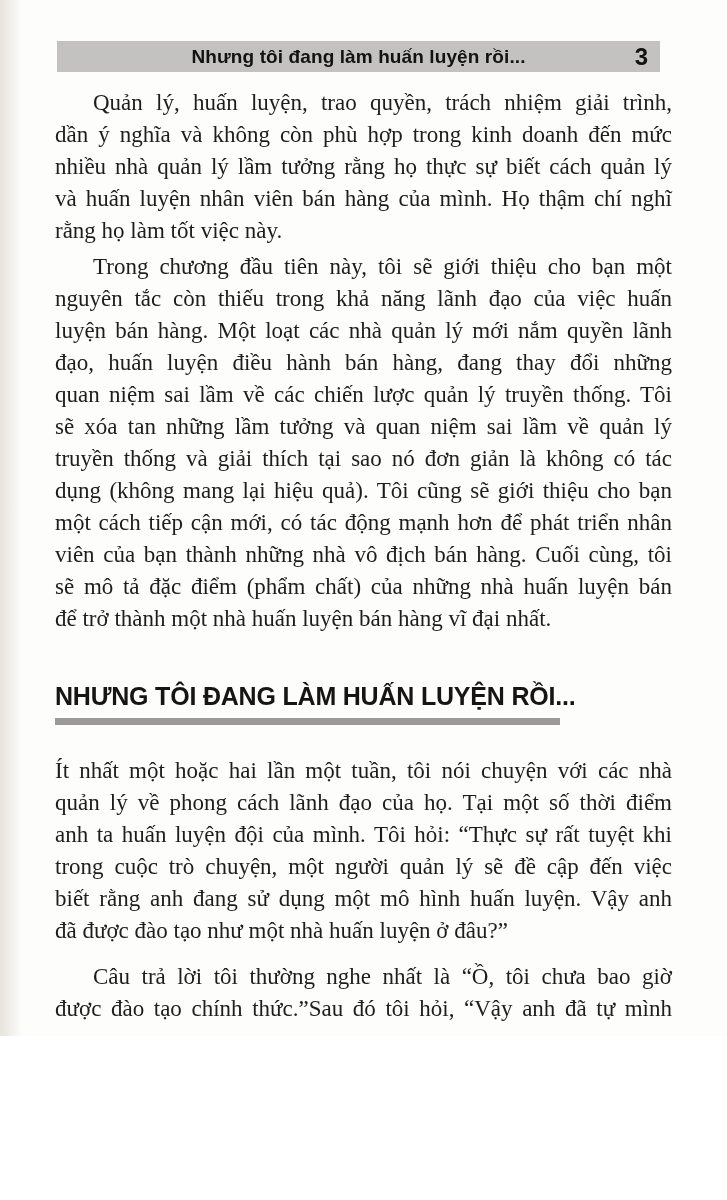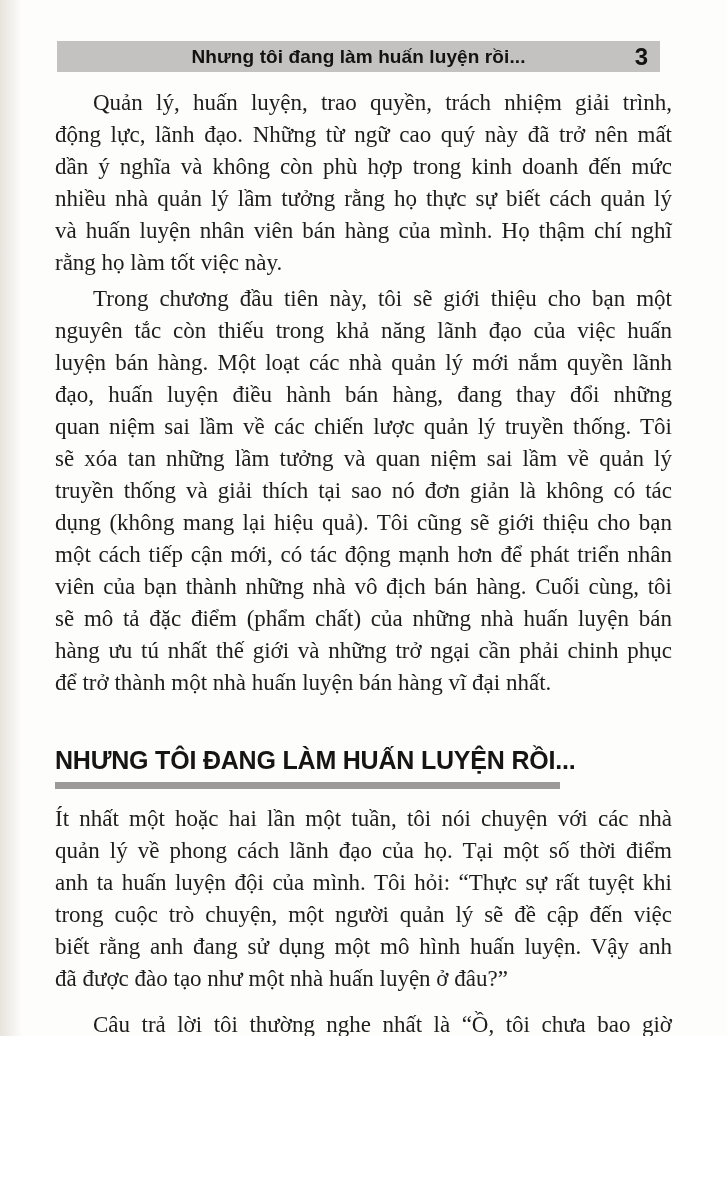--- a/index.html
+++ b/index.html
@@ -80,58 +80,56 @@
     line-height: 34px;
     color: #161514;
     white-space: nowrap;
   }
   .section-underline {
     width: 505px;
     height: 7px;
     margin-top: 5px;
     background: var(--heading-underline, #9b9a98);
   }
-  .section-paragraphs { margin-top: 14px; }
+  .section-paragraphs { margin-top: 30px; }
   .section-paragraphs .para + .para { margin-top: 14px; }
 </style>
 </head>
 <body>
 
 <div class="page">
   <div class="gutter-shadow"></div>
 
   <div class="header-bar">
     <div class="header-title">Nhưng tôi đang làm huấn luyện rồi...</div>
     <div class="header-pagenum">3</div>
   </div>
 
   <div class="content">
 
     <div>
         <div class="para indent">
           <div class="tline first">Quản lý, huấn luyện, trao quyền, trách nhiệm giải trình,</div>
-          <div class="tline">động lực, lãnh đạo. Những từ ngữ cao quý này đã trở nên mất</div>
           <div class="tline">dần ý nghĩa và không còn phù hợp trong kinh doanh đến mức</div>
           <div class="tline">nhiều nhà quản lý lầm tưởng rằng họ thực sự biết cách quản lý</div>
           <div class="tline">và huấn luyện nhân viên bán hàng của mình. Họ thậm chí nghĩ</div>
           <div class="tline endline">rằng họ làm tốt việc này.</div>
         </div>
         <div class="para indent">
           <div class="tline first">Trong chương đầu tiên này, tôi sẽ giới thiệu cho bạn một</div>
           <div class="tline">nguyên tắc còn thiếu trong khả năng lãnh đạo của việc huấn</div>
           <div class="tline">luyện bán hàng. Một loạt các nhà quản lý mới nắm quyền lãnh</div>
           <div class="tline">đạo, huấn luyện điều hành bán hàng, đang thay đổi những</div>
           <div class="tline">quan niệm sai lầm về các chiến lược quản lý truyền thống. Tôi</div>
           <div class="tline">sẽ xóa tan những lầm tưởng và quan niệm sai lầm về quản lý</div>
           <div class="tline">truyền thống và giải thích tại sao nó đơn giản là không có tác</div>
           <div class="tline">dụng (không mang lại hiệu quả). Tôi cũng sẽ giới thiệu cho bạn</div>
           <div class="tline">một cách tiếp cận mới, có tác động mạnh hơn để phát triển nhân</div>
           <div class="tline">viên của bạn thành những nhà vô địch bán hàng. Cuối cùng, tôi</div>
           <div class="tline">sẽ mô tả đặc điểm (phẩm chất) của những nhà huấn luyện bán</div>
-          <div class="tline">hàng ưu tú nhất thế giới và những trở ngại cần phải chinh phục</div>
           <div class="tline endline">để trở thành một nhà huấn luyện bán hàng vĩ đại nhất.</div>
         </div>
       </div>
 
     <div class="section-heading-block">
       <div class="section-heading">NHƯNG TÔI ĐANG LÀM HUẤN LUYỆN RỒI...</div>
       <div class="section-underline"></div>
     </div>
 
     <div class="section-paragraphs">

